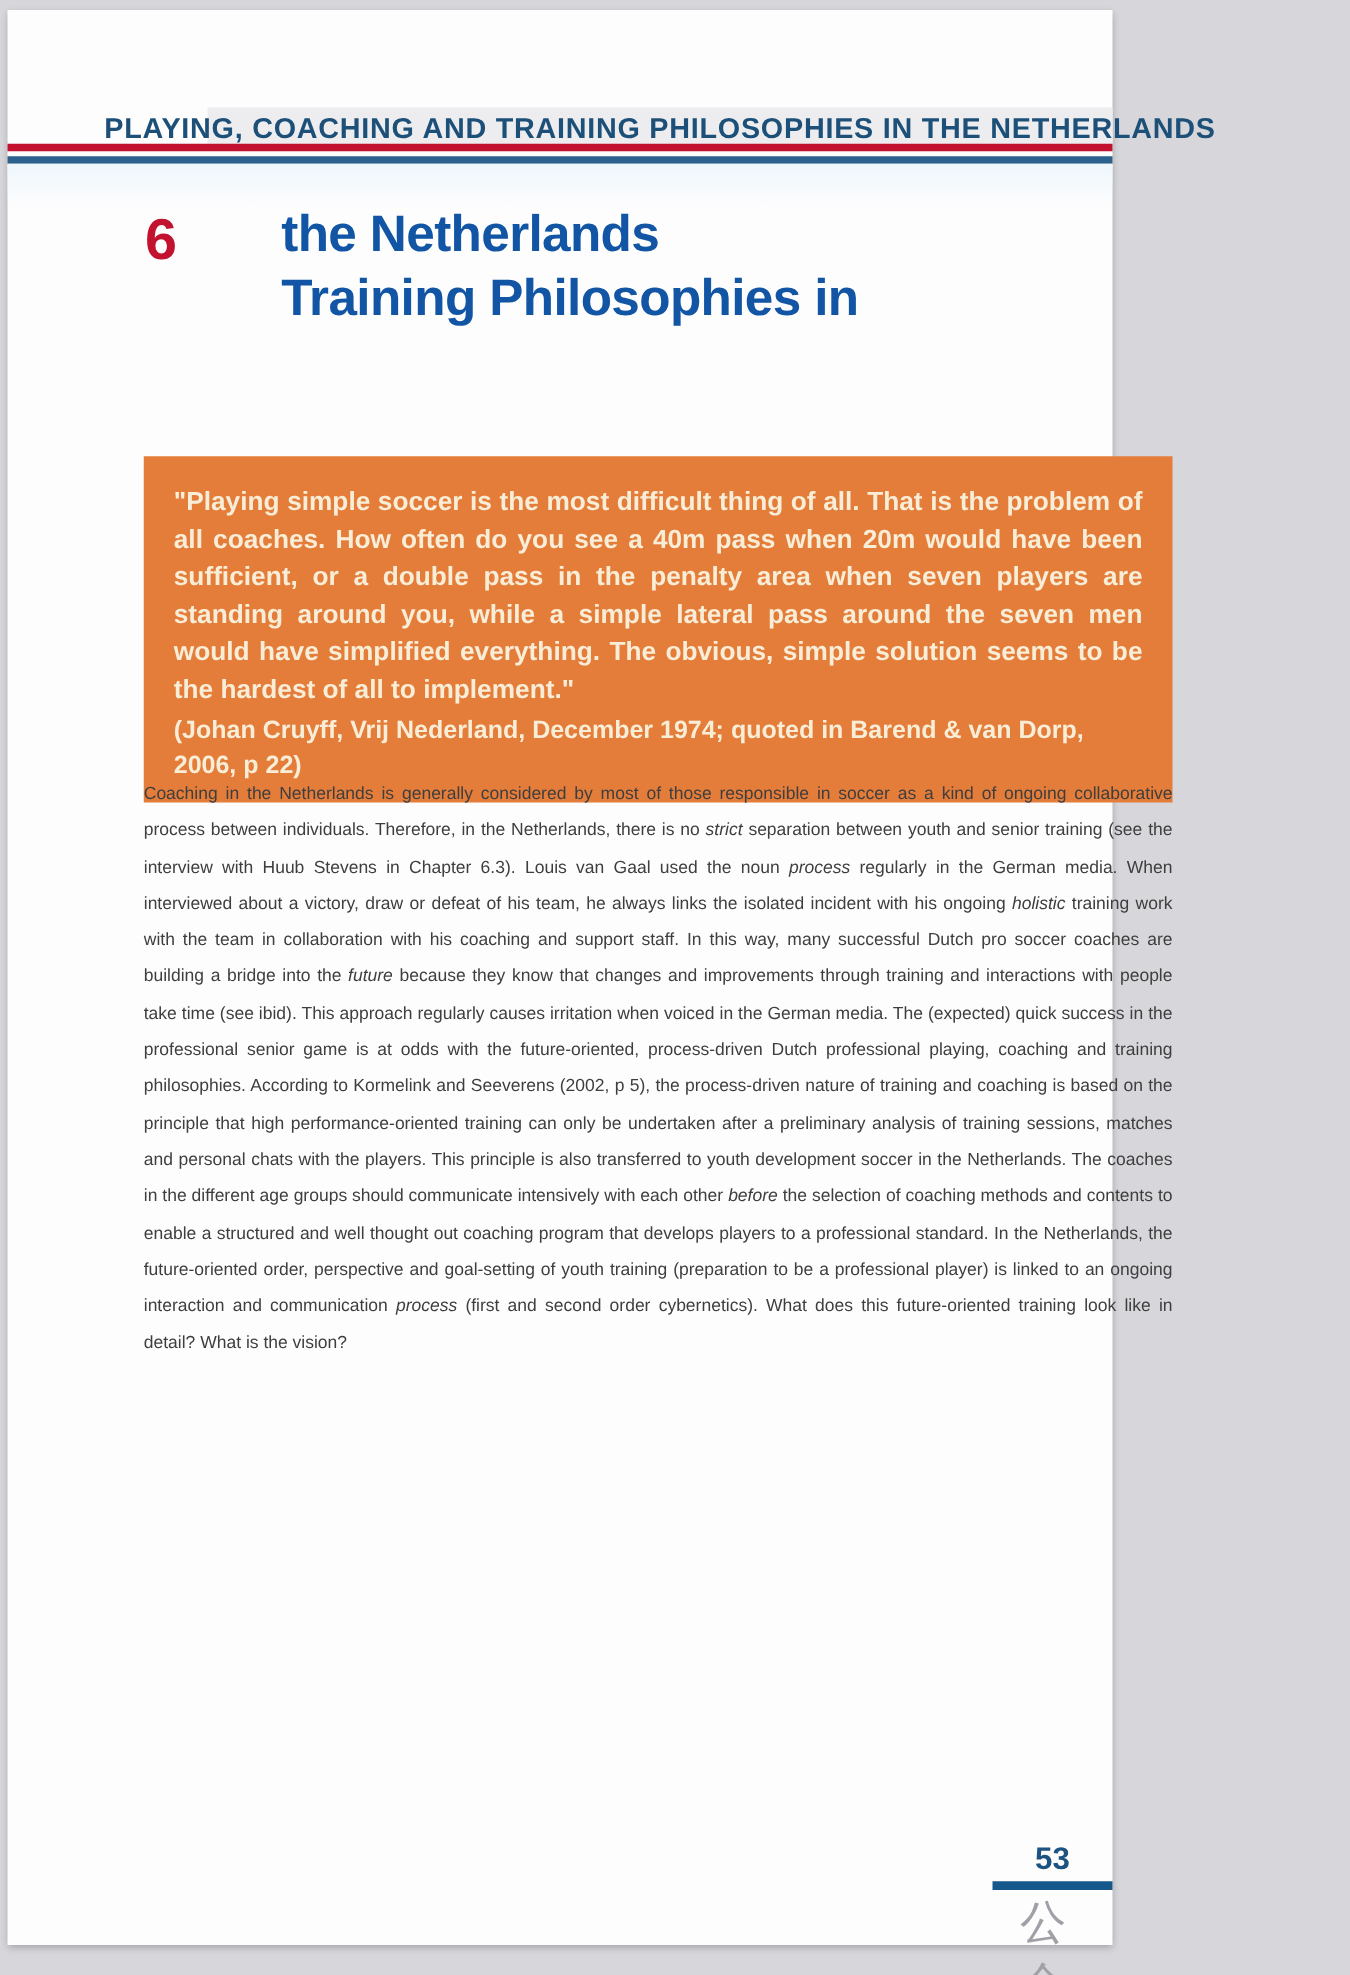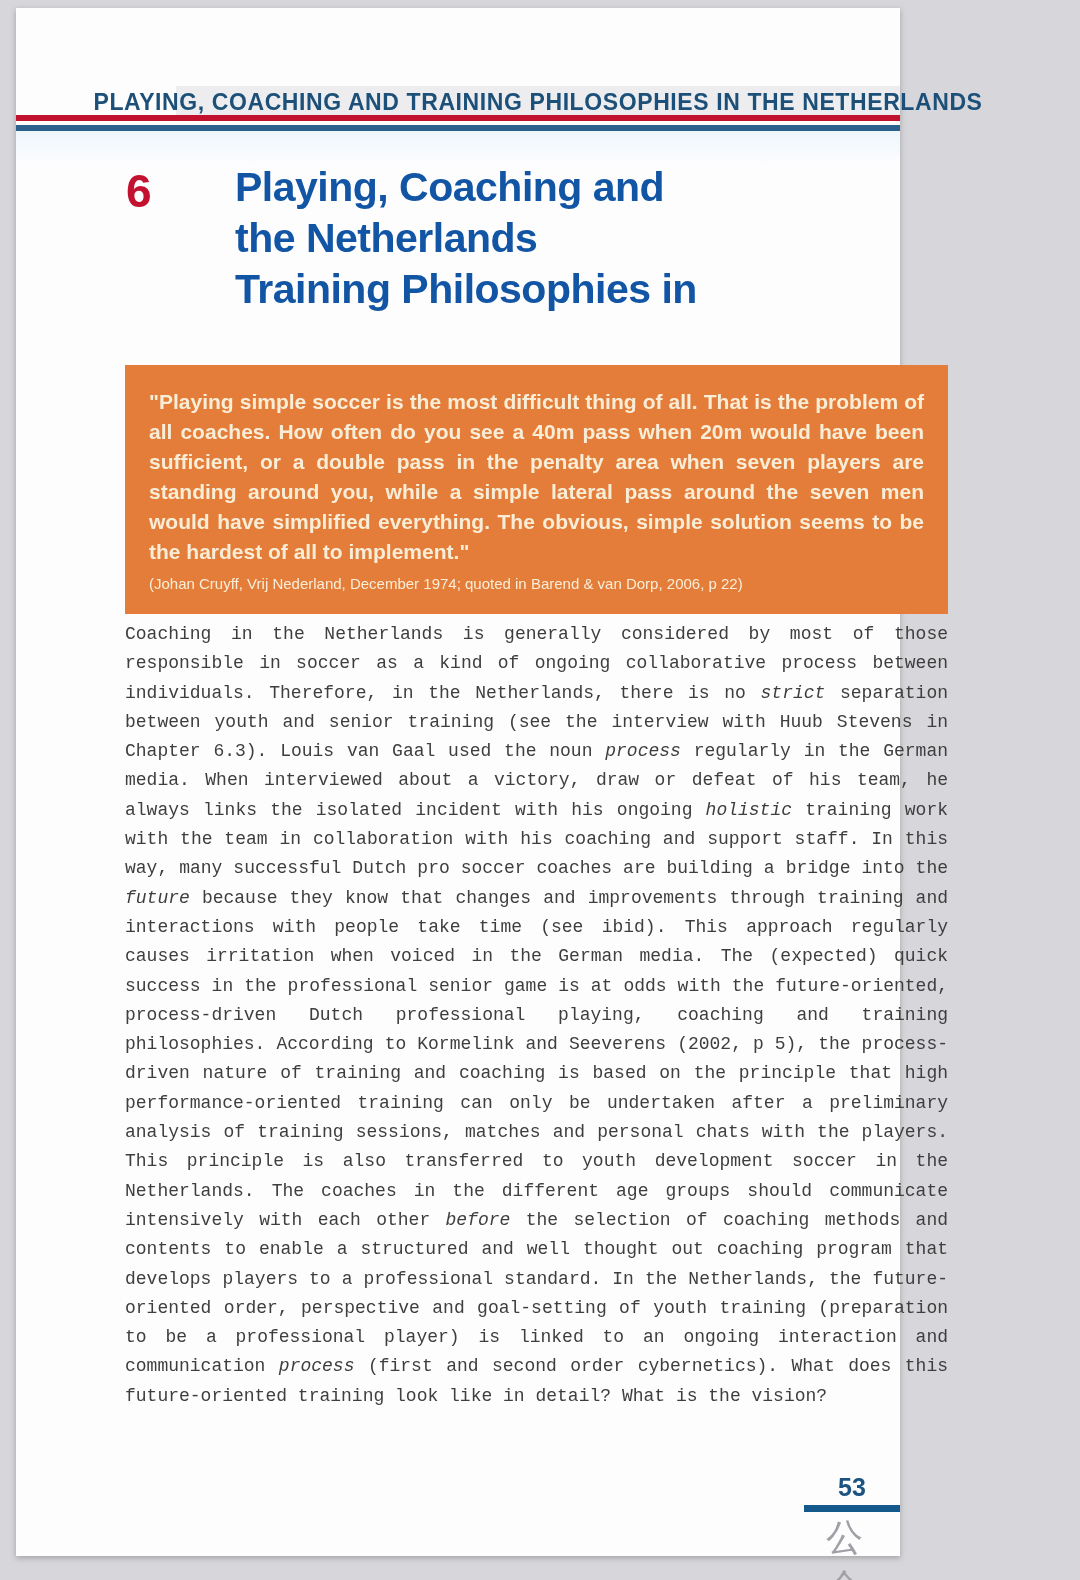--- a/index.html
+++ b/index.html
@@ -4,45 +4,45 @@
 <style>
   :root{
     --outer-bg:#d7d7db; --page-bg:#fdfdfe; --band-bg:#ededf0;
     --navy:#1d5078; --bright-blue:#1155a4; --red:#c31230; --rule-blue:#2d618d;
     --orange:#e57d3a; --cream:#f8eed8; --body-ink:#3e3e3e;
     --footer-blue:#1d5380; --wm-gray:#a0a0a6;
   }
   html,body{margin:0;padding:0;width:1080px;height:1580px;overflow:hidden;
     background:var(--outer-bg);
     font-family:"Liberation Sans", sans-serif;}
-  .page{position:absolute;left:16px;top:8px;width:884px;height:1548px;
+  .page{position:absolute;left:6px;top:8px;width:884px;height:1548px;
     background:var(--page-bg);box-shadow:0 2px 6px rgba(0,0,0,.25);}
   
   .rh-band{position:absolute;left:160px;right:0;top:78px;height:32px;
     background:var(--band-bg);display:flex;align-items:center;justify-content:center;}
   .rh-title{color:var(--navy);font-size:23px;font-weight:bold;letter-spacing:.6px;white-space:nowrap;}
   .rule-red{position:absolute;left:0;right:0;top:107px;height:6px;background:var(--red);}
   .rule-blue{position:absolute;left:0;right:0;top:117px;height:6px;background:var(--rule-blue);}
   .rh-tint{position:absolute;left:0;right:0;top:123px;height:34px;
     background:linear-gradient(#eef6fc,rgba(255,255,255,0));}
   
   .chapter-num{position:absolute;left:110px;top:156px;color:var(--red);
     font-size:46px;font-weight:bold;}
   .chapter-title{position:absolute;left:219px;top:154px;color:var(--bright-blue);
     font-size:41px;font-weight:bold;line-height:51px;letter-spacing:-.5px;}
   
   .quote-box{position:absolute;left:109px;top:357px;width:775px;
     background:var(--orange);padding:22px 24px 16px 24px;}
   .quote-text{color:var(--cream);font-size:21px;font-weight:bold;line-height:30px;
     text-align:justify;}
-  .quote-attr{color:var(--cream);font-size:15px;font-weight:normal;line-height:28px;
+  .quote-attr{color:var(--cream);font-size:20px;font-weight:bold;line-height:28px;
     margin-top:3px;}
   
   .body-par{position:absolute;left:109px;top:612px;width:823px;
-    color:var(--body-ink);font-size:18px;line-height:29.3px;text-align:justify;font-family:Liberation Mono, monospace;}
+    color:var(--body-ink);font-size:14px;line-height:29.3px;text-align:justify;}
   .body-par em{font-style:italic;}
   
   .pageno-wrap{position:absolute;right:0;top:1465px;width:96px;text-align:center;}
   .pageno{color:var(--footer-blue);font-size:25px;font-weight:bold;}
   .pageno-rule{margin-top:3px;height:7px;background:#15598c;}
   .watermark{position:absolute;left:748px;top:1505px;display:flex;align-items:center;
     gap:12px;color:var(--wm-gray);font-size:37px;letter-spacing:2px;}
   .wm-icon{flex:0 0 auto;}
 </style>
 </head>
@@ -52,21 +52,20 @@
 
   <div class="rh-band">
     <span class="rh-title">PLAYING, COACHING AND TRAINING PHILOSOPHIES IN THE NETHERLANDS</span>
   </div>
   <div class="rule-red"></div>
   <div class="rule-blue"></div>
   <div class="rh-tint"></div>
 
   <div class="chapter-num">6</div>
   <div class="chapter-title">
-    <div>Playing, Coaching and</div>
     <div>the Netherlands</div>
     <div>Training Philosophies in</div>
   </div>
 
   <div class="quote-box">
     <div class="quote-text">"Playing simple soccer is the most difficult thing of all. That is the problem of all coaches. How often do you see a 40m pass when 20m would have been sufficient, or a double pass in the penalty area when seven players are standing around you, while a simple lateral pass around the seven men would have simplified everything. The obvious, simple solution seems to be the hardest of all to implement."</div>
     <div class="quote-attr">(Johan Cruyff, Vrij Nederland, December 1974; quoted in Barend &amp; van Dorp, 2006, p 22)</div>
   </div>
 
   <div class="body-par"><span>Coaching in the Netherlands is generally considered by most of those responsible in soccer as a kind of ongoing collaborative process between individuals. Therefore, in the Netherlands, there is no </span><em>strict</em><span> separation between youth and senior training (see the interview with Huub Stevens in Chapter 6.3). Louis van Gaal used the noun </span><em>process</em><span> regularly in the German media. When interviewed about a victory, draw or defeat of his team, he always links the isolated incident with his ongoing </span><em>holistic</em><span> training work with the team in collaboration with his coaching and support staff. In this way, many successful Dutch pro soccer coaches are building a bridge into the </span><em>future</em><span> because they know that changes and improvements through training and interactions with people take time (see ibid). This approach regularly causes irritation when voiced in the German media. The (expected) quick success in the professional senior game is at odds with the future-oriented, process-driven Dutch professional playing, coaching and training philosophies. According to Kormelink and Seeverens (2002, p 5), the process-driven nature of training and coaching is based on the principle that high performance-oriented training can only be undertaken after a preliminary analysis of training sessions, matches and personal chats with the players. This principle is also transferred to youth development soccer in the Netherlands. The coaches in the different age groups should communicate intensively with each other </span><em>before</em><span> the selection of coaching methods and contents to enable a structured and well thought out coaching program that develops players to a professional standard. In the Netherlands, the future-oriented order, perspective and goal-setting of youth training (preparation to be a professional player) is linked to an ongoing interaction and communication </span><em>process</em><span> (first and second order cybernetics). What does this future-oriented training look like in detail? What is the vision?</span></div>

